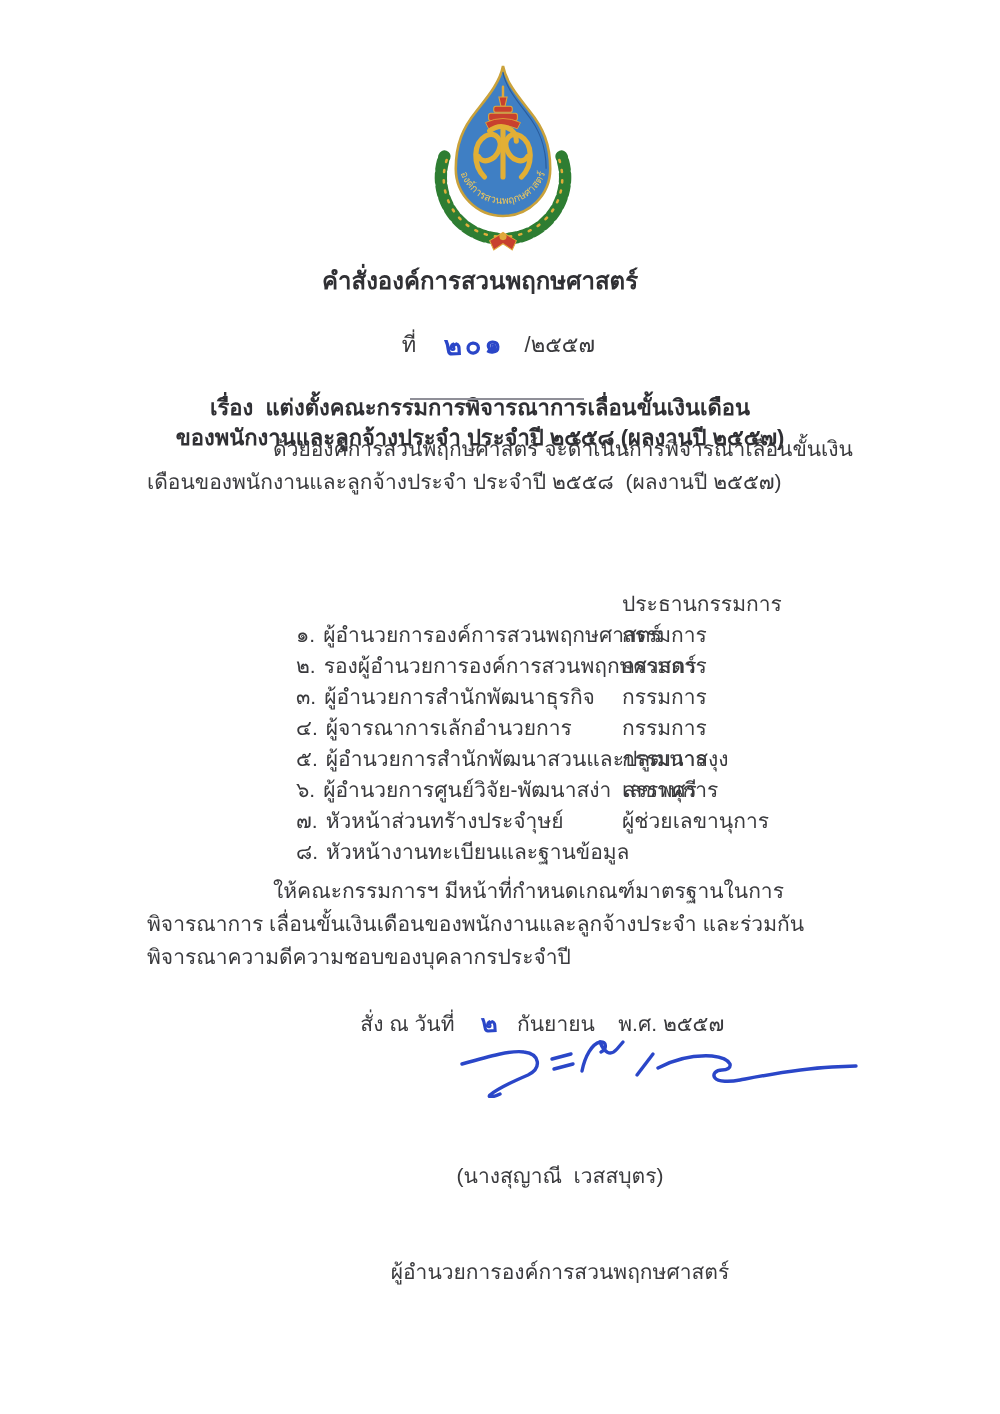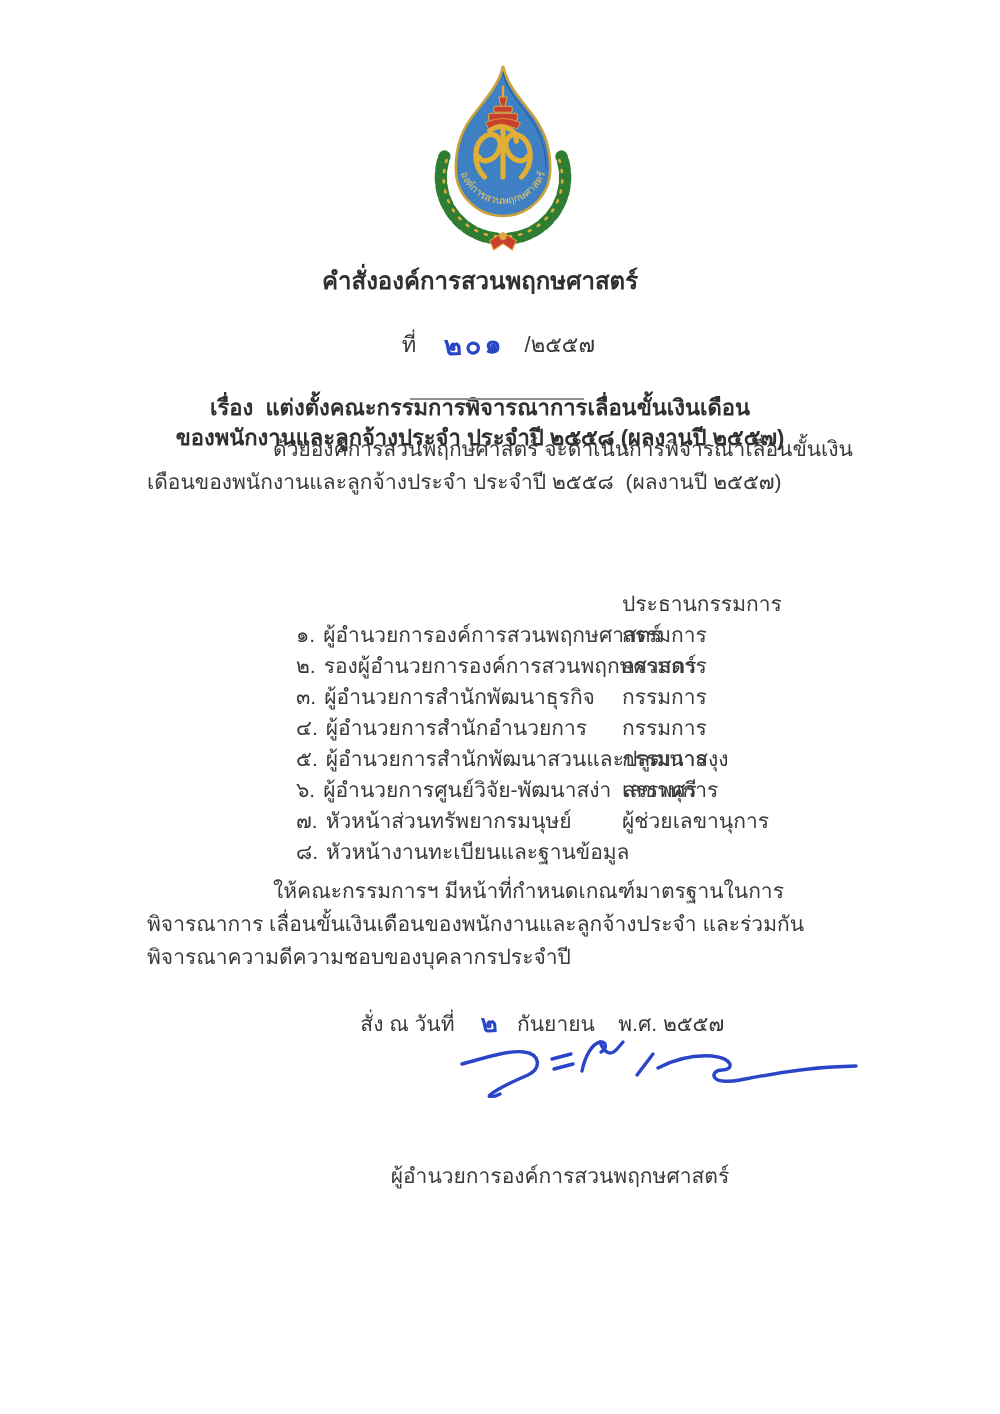--- a/index.html
+++ b/index.html
@@ -106,33 +106,33 @@
     </div>
     <div class="lrow">
       <span class="no">๒.</span><span class="nm">รองผู้อำนวยการองค์การสวนพฤกษศาสตร์</span>
       <span class="role">กรรมการ</span>
     </div>
     <div class="lrow">
       <span class="no">๓.</span><span class="nm">ผู้อำนวยการสำนักพัฒนาธุรกิจ</span>
       <span class="role">กรรมการ</span>
     </div>
     <div class="lrow">
-      <span class="no">๔.</span><span class="nm">ผู้อำนวยการสำนักอำนวยการ</span>
+      <span class="no">๔.</span><span class="nm">ผู้จารณาการเลักอำนวยการ</span>
       <span class="role">กรรมการ</span>
     </div>
     <div class="lrow">
       <span class="no">๕.</span><span class="nm">ผู้อำนวยการสำนักพัฒนาสวนและปลูฒนาสงุง</span>
       <span class="role">กรรมการ</span>
     </div>
     <div class="lrow">
       <span class="no">๖.</span><span class="nm">ผู้อำนวยการศูนย์วิจัย-พัฒนาสง่า  สรรพศรี</span>
       <span class="role">กรรมการ</span>
     </div>
     <div class="lrow">
-      <span class="no">๗.</span><span class="nm">หัวหน้าส่วนทรัพยากรมนุษย์</span>
+      <span class="no">๗.</span><span class="nm">หัวหน้าส่วนทรัางประจำุษย์</span>
       <span class="role">เลขานุการ</span>
     </div>
     <div class="lrow">
       <span class="no">๘.</span><span class="nm">หัวหน้างานทะเบียนและฐานข้อมูล</span>
       <span class="role">ผู้ช่วยเลขานุการ</span>
     </div>
   </div>
 
   <div class="para" id="para3">ให้คณะกรรมการฯ มีหน้าที่กำหนดเกณฑ์มาตรฐานในการพิจารณาการ เลื่อนขั้นเงินเดือนของพนักงานและลูกจ้างประจำ และร่วมกันพิจารณาความดีความชอบของบุคลากรประจำปี</div>
 
@@ -146,16 +146,17 @@
       <path d="M152,41 L171,36"></path>
       <path d="M154,51 L173,46"></path>
       <path d="M182,53 C185,38 192,26 200,24 C207,23 207,31 201,34"></path>
       <path d="M200,24 C204,34 210,39 217,31 L223,24"></path>
       <path d="M237,57 L253,36"></path>
       <path d="M258,50 C275,41 295,37 312,38 C322,39 328,42 330,46 C331,50 327,52 322,52 C316,52 312,56 315,60 C318,64 330,64 340,62 C356,59 395,51 432,49 L456,48"></path>
     </g>
   </svg>
 
   <div class="sign-block">
+    <div>(นางสุญาณี  เวสสบุตร)</div>
     <div>ผู้อำนวยการองค์การสวนพฤกษศาสตร์</div>
   </div>
 
 </div>
 
 </body></html>

